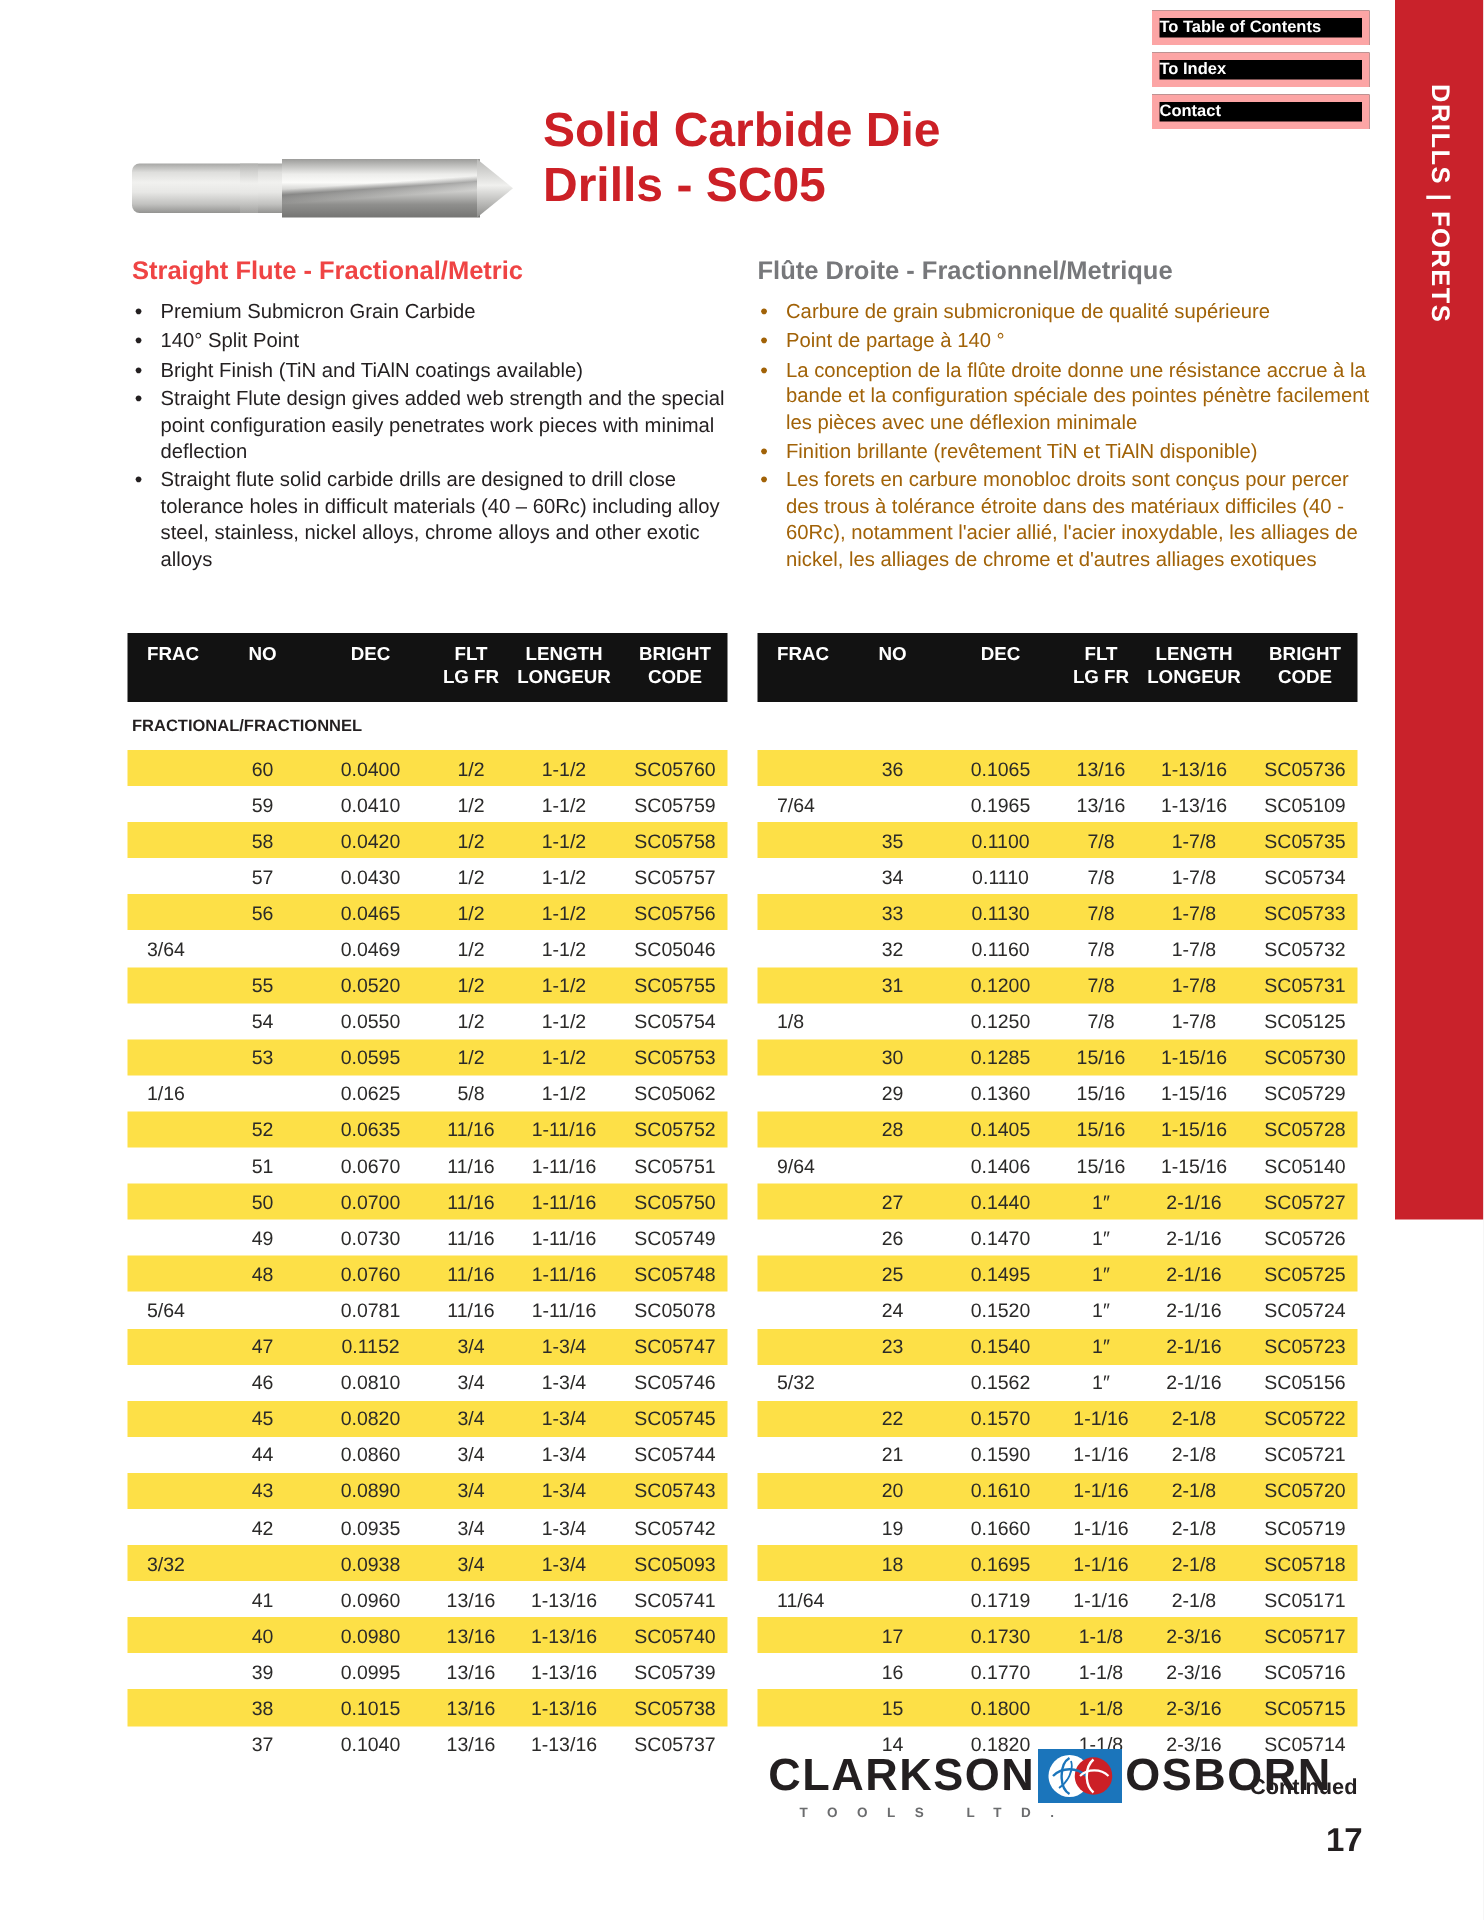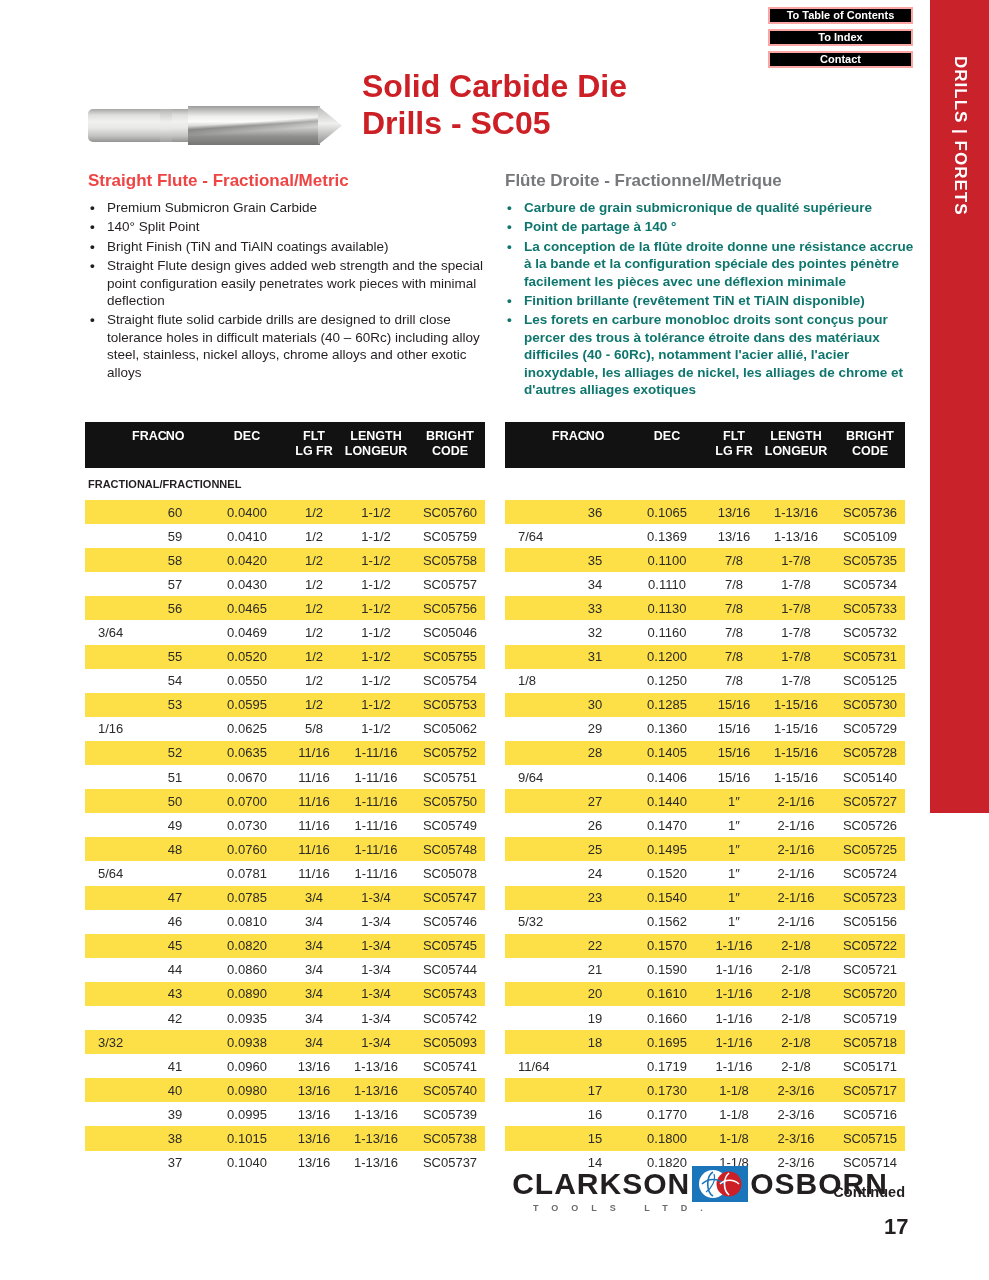--- a/index.html
+++ b/index.html
@@ -1,22 +1,22 @@
 <!DOCTYPE html>
 <html><head>
 <meta charset="utf-8">
 <style>
   html,body{margin:0;padding:0;}
   body{font-family:"Liberation Sans","DejaVu Sans",sans-serif;background:#e8e8e8;}
   .page{position:relative;width:989px;height:1280px;background:#ffffff;overflow:hidden;}
 
   
   .nav{position:absolute;left:768px;top:7px;width:145px;}
-  .navbtn{background:#000;color:#fff;font-size:11px;font-weight:bold;text-align:center;
-          height:13px;line-height:13px;margin-bottom:5px;border:2px solid #fca5a5;}
+  .navbtn{background:#000;color:#fff;font-size:11px;font-weight:bold;
+          height:13px;line-height:13px;margin-bottom:5px;border:5px solid #fca5a5;}
 
   
   .side-tab{position:absolute;left:930px;top:0;width:59px;height:813px;background:#c9222b;}
   .side-tab-label{writing-mode:vertical-rl;color:#fff;font-weight:bold;font-size:17px;
                   letter-spacing:1px;position:absolute;top:56px;left:50%;transform:translateX(-50%);white-space:nowrap;}
 
   
   .title{position:absolute;left:362px;top:68px;color:#cc2026;font-weight:bold;
          font-size:32px;line-height:37px;letter-spacing:0px;}
 
@@ -32,33 +32,33 @@
     background:linear-gradient(176deg,transparent 42%,rgba(70,70,70,.45) 50%,transparent 62%);}
   .drill .tip{position:absolute;left:230px;top:8px;width:24px;height:39px;
     background:linear-gradient(180deg,#b9b9b7,#f0f0ee 45%,#8e8e8c);
     clip-path:polygon(0 0,100% 50%,0 100%);}
 
   
   .head-en{position:absolute;left:88px;top:171px;font-size:17px;font-weight:bold;color:#ef4444;}
   .head-fr{position:absolute;left:505px;top:171px;font-size:17px;font-weight:bold;color:#77787b;}
   .bullets{position:absolute;top:199px;font-size:13.5px;line-height:17.4px;}
   .bullets.en{left:88px;width:396px;color:#231f20;}
-  .bullets.fr{left:505px;width:410px;color:#0f766e;font-weight:bold;}
+  .bullets.fr{left:505px;width:410px;color:#a16207;}
   .bullet{position:relative;padding-left:19px;margin-bottom:2px;}
   .bullet::before{content:"\2022";position:absolute;left:2px;top:0;font-weight:bold;}
 
   
   .dtable{position:absolute;top:422px;width:400px;}
   .dtable.left{left:85px;}
   .dtable.right{left:505px;}
   .thead{display:grid;grid-template-columns:62px 56px 88px 46px 78px 70px;
          background:#121212;color:#fff;height:46px;align-items:start;}
   .hcell{font-size:12.5px;font-weight:bold;text-align:center;line-height:15px;padding-top:7px;}
   .hcell .l2{display:block;}
-  .hcell.c0{text-align:left;padding-left:23px;margin-left:24px;}
+  .hcell.c0{text-align:left;padding-left:13px;}
   .section-label{position:absolute;top:56px;left:3px;font-size:11px;font-weight:bold;color:#231f20;text-align:center;}
   .tbody{position:absolute;top:78px;left:0;width:400px;}
   .trow{display:grid;grid-template-columns:62px 56px 88px 46px 78px 70px;height:24.1px;align-items:center;}
   .trow.alt{background:#fde047;}
   .tcell{font-size:13px;color:#2b2a29;text-align:center;white-space:nowrap;}
   .tcell.c0{text-align:left;padding-left:13px;}
 
   
   .continued{position:absolute;top:1184px;left:505px;width:400px;text-align:right;
              font-size:14.5px;font-weight:bold;color:#231f20;}
@@ -249,21 +249,21 @@
           <div class="tcell c0">5/64</div>
           <div class="tcell c1"></div>
           <div class="tcell c2">0.0781</div>
           <div class="tcell c3">11/16</div>
           <div class="tcell c4">1-11/16</div>
           <div class="tcell c5">SC05078</div>
         </div>
         <div class="trow alt">
           <div class="tcell c0"></div>
           <div class="tcell c1">47</div>
-          <div class="tcell c2">0.0785</div>
+          <div class="tcell c2">0.1152</div>
           <div class="tcell c3">3/4</div>
           <div class="tcell c4">1-3/4</div>
           <div class="tcell c5">SC05747</div>
         </div>
         <div class="trow">
           <div class="tcell c0"></div>
           <div class="tcell c1">46</div>
           <div class="tcell c2">0.0810</div>
           <div class="tcell c3">3/4</div>
           <div class="tcell c4">1-3/4</div>
@@ -366,21 +366,21 @@
           <div class="tcell c0"></div>
           <div class="tcell c1">36</div>
           <div class="tcell c2">0.1065</div>
           <div class="tcell c3">13/16</div>
           <div class="tcell c4">1-13/16</div>
           <div class="tcell c5">SC05736</div>
         </div>
         <div class="trow">
           <div class="tcell c0">7/64</div>
           <div class="tcell c1"></div>
-          <div class="tcell c2">0.1369</div>
+          <div class="tcell c2">0.1965</div>
           <div class="tcell c3">13/16</div>
           <div class="tcell c4">1-13/16</div>
           <div class="tcell c5">SC05109</div>
         </div>
         <div class="trow alt">
           <div class="tcell c0"></div>
           <div class="tcell c1">35</div>
           <div class="tcell c2">0.1100</div>
           <div class="tcell c3">7/8</div>
           <div class="tcell c4">1-7/8</div>

